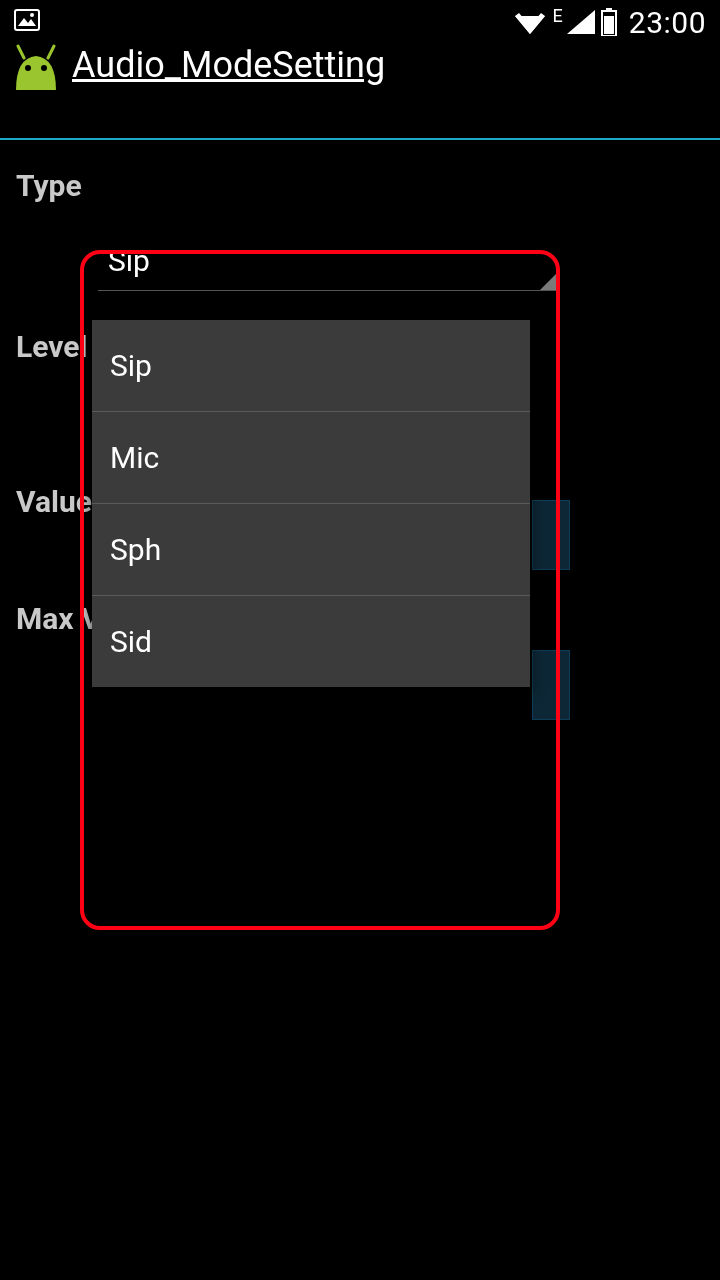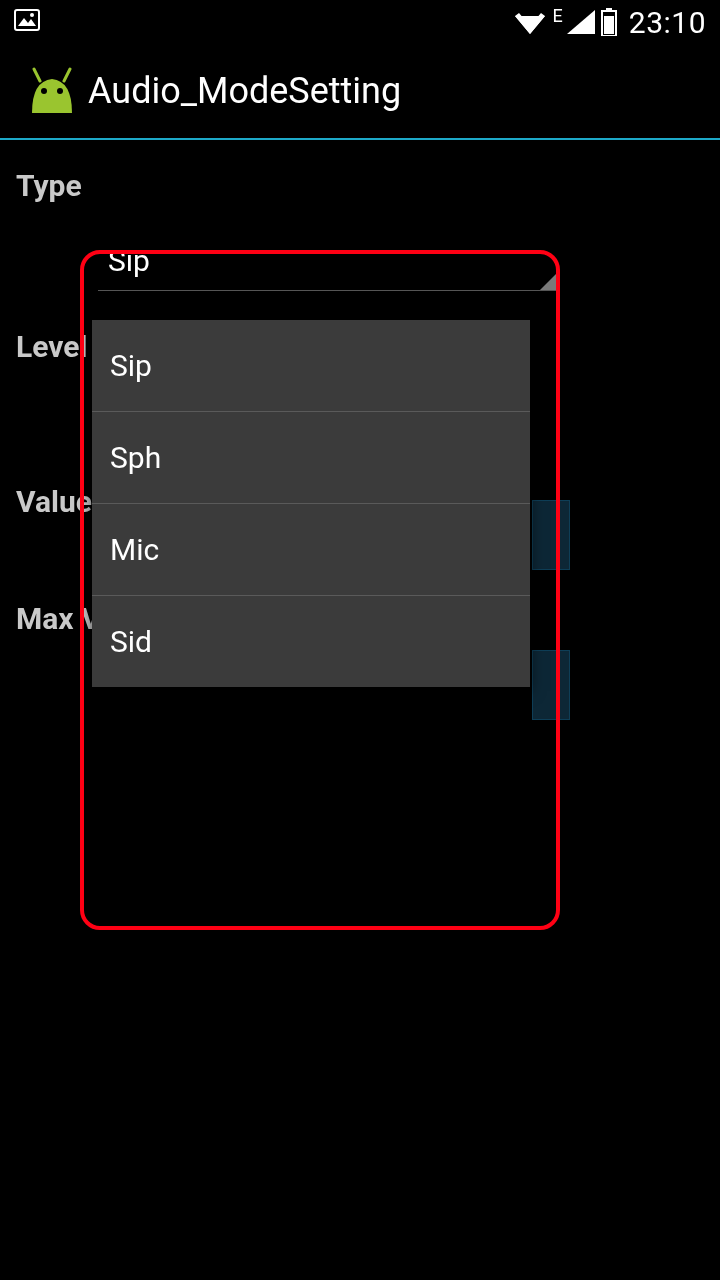--- a/index.html
+++ b/index.html
@@ -37,23 +37,23 @@
       font-size: 30px;
       font-weight: 400;
       letter-spacing: 0.5px;
       margin-left: 6px;
     }
 
     
     .app-bar {
       height: 96px;
       display: flex;
-      align-items: center;
-      padding: 0 20px;
+      padding: 0 4px;
       border-bottom: 2px solid #1da9c9;
+      text-decoration: underline;
     }
     .app-bar .app-icon { width: 64px; height: 48px; }
     .app-title {
       font-size: 36px;
       font-weight: 400;
       margin-left: 4px;
     }
 
     
     .content { padding: 18px 12px 0 12px; position: relative; }
@@ -152,21 +152,21 @@
         <polygon points="0,24 28,24 28,0" fill="#fff"></polygon>
       </svg>
     </span>
     <span>
       <svg width="16" height="28" viewBox="0 0 16 28">
         <rect x="5" y="0" width="6" height="3" fill="#fff"></rect>
         <rect x="1" y="3" width="14" height="25" fill="none" stroke="#fff" stroke-width="2"></rect>
         <rect x="3" y="8" width="10" height="18" fill="#fff"></rect>
       </svg>
     </span>
-    <span class="status-time">23:10</span>
+    <span class="status-time">23:00</span>
   </div>
 </div>
 
 <div class="app-bar">
   <span class="app-icon">
     <svg width="64" height="48" viewBox="0 0 64 48">
       <path d="M12 46 Q12 14 32 12 Q52 14 52 46 Z" fill="#9ac52f"></path>
       <line x1="20" y1="14" x2="14" y2="2" stroke="#9ac52f" stroke-width="3" stroke-linecap="round"></line>
       <line x1="44" y1="14" x2="50" y2="2" stroke="#9ac52f" stroke-width="3" stroke-linecap="round"></line>
       <circle cx="24" cy="24" r="3" fill="#000"></circle>
@@ -189,18 +189,18 @@
   <div class="label" style="margin-top:38px;">Level</div>
   <div class="label" style="margin-top:120px;">Value</div>
   <div class="label" style="margin-top:82px;">Max V</div>
 </div>
 
 <div class="value-box v1"></div>
 <div class="value-box v2"></div>
 
 <div class="dropdown">
   <div class="dropdown-item">Sip</div>
+  <div class="dropdown-item">Mic</div>
   <div class="dropdown-item">Sph</div>
-  <div class="dropdown-item">Mic</div>
   <div class="dropdown-item">Sid</div>
 </div>
 
 <div class="highlight-box"></div>
 
 </body></html>

